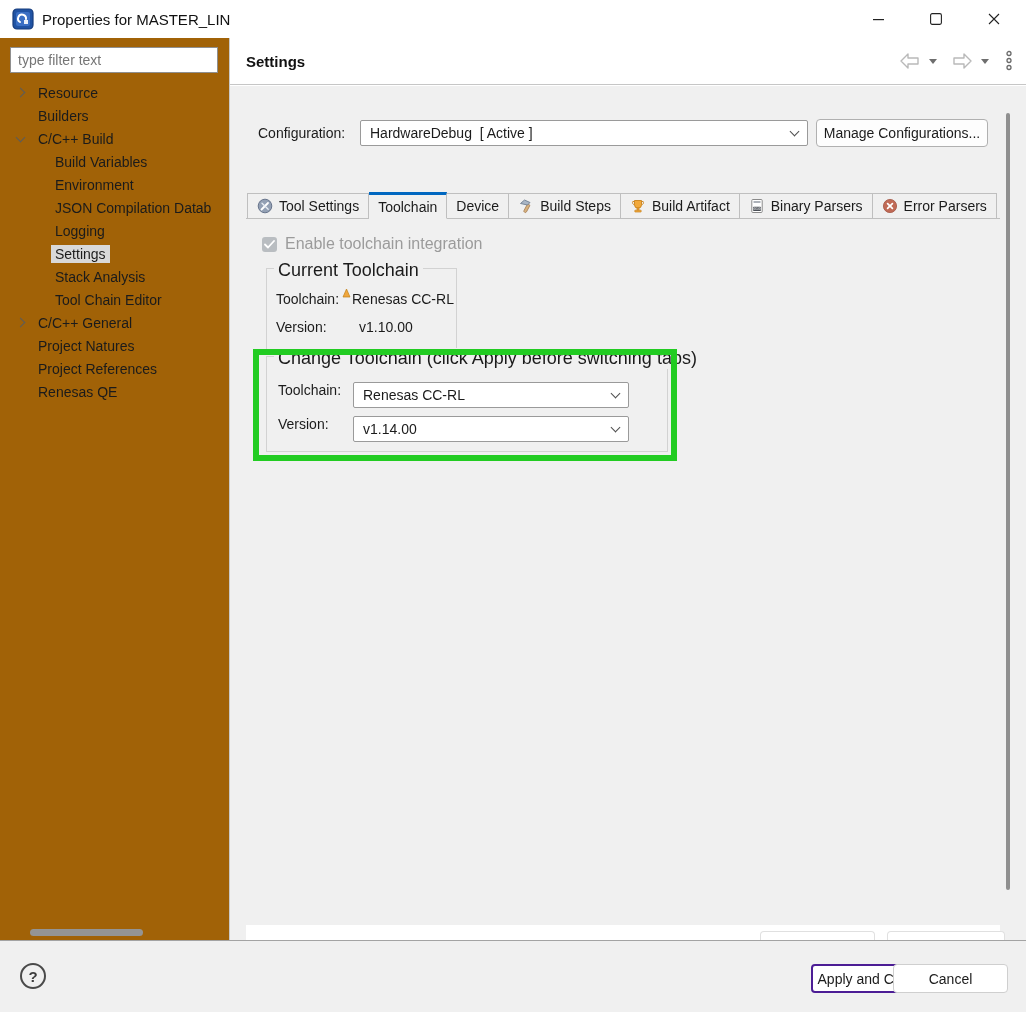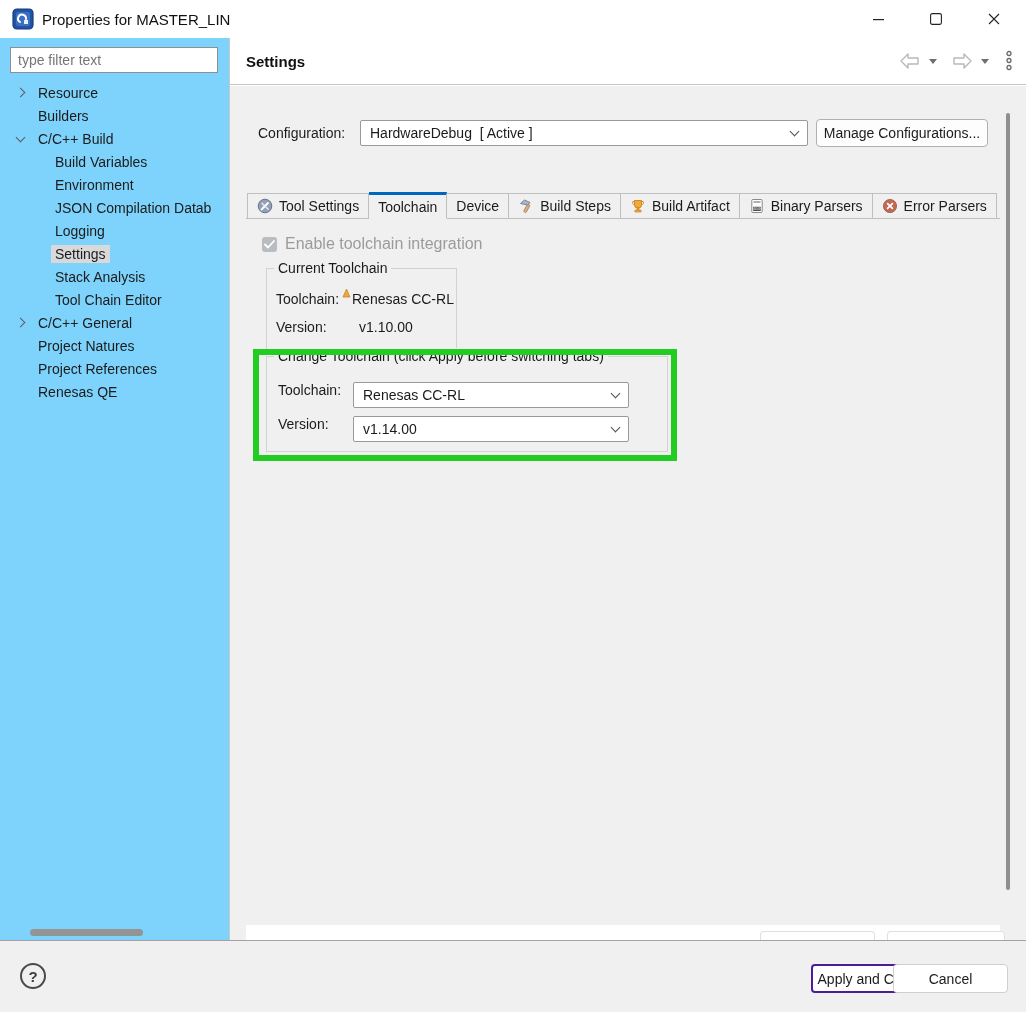--- a/index.html
+++ b/index.html
@@ -8,21 +8,21 @@
   .window { position:relative; width:1026px; height:1012px; background:#ffffff; outline:1px solid #b4b4b4; overflow:hidden; }
 
   
   .titlebar { position:absolute; left:0; top:0; width:1026px; height:38px; background:#fff; }
   .app-icon { position:absolute; left:12px; top:8px; width:22px; height:22px; }
   .win-title { position:absolute; left:42px; top:0; height:38px; display:flex; align-items:center; font-size:15px; color:#111;text-align:right; }
   .winctl { position:absolute; top:0; width:46px; height:38px; display:flex; align-items:center; justify-content:center; cursor:default; }
   .ctl-min { left:855px; } .ctl-max { left:913px; } .ctl-close { left:971px; }
 
   
-  .sidebar { position:absolute; left:0; top:38px; width:230px; height:902px; background:#7dd3fc; border-right:1px solid #c9c9c9; }
+  .sidebar { position:absolute; left:0; top:38px; width:230px; height:902px; background:#a16207; border-right:1px solid #c9c9c9; }
   .filter-input { position:absolute; left:10px; top:9px; width:208px; height:26px; border:1px solid #8f8f8f; background:#fff; font-family:"Liberation Sans",sans-serif; font-size:14px; padding:0 7px; color:#222; outline:none; }
   .filter-input::placeholder { color:#757575; }
   .tree { position:absolute; left:0; top:43px; width:229px; }
   .trow { position:relative; height:23px; display:flex; align-items:center; font-size:14px; white-space:nowrap; overflow:hidden; cursor:default; }
   .trow.ind0 { padding-left:38px; }
   .trow.ind1 { padding-left:55px; }
   .chev { position:absolute; left:17px; width:7px; height:7px; border-right:1.5px solid #5c5c5c; border-bottom:1.5px solid #5c5c5c; }
   .chev.right { transform:rotate(-45deg); }
   .chev.down  { transform:rotate(45deg); top:7px; }
   .sel-label { background:#d9d9d9; padding:1px 4px; margin-left:-4px; }
@@ -52,21 +52,21 @@
   .tab:first-child { border-left:1px solid #bfbfbf; }
   .tab.active { border-top:3px solid #0067c0; border-bottom:1px solid #f0f0f0; height:27px; margin-top:-1px; position:relative; z-index:3; }
   .ticon { width:16px; height:16px; flex:none; display:flex; }
 
   
   .cbrow { position:absolute; left:32px; top:149px; display:flex; align-items:center; gap:8px; }
   .cb { width:15px; height:15px; background:#b9bdc1; border-radius:3px; display:flex; align-items:center; justify-content:center; }
   .cb-label { font-size:16px; color:#9b9b9b; }
 
   .group { position:absolute; border:1px solid #d2d2d2; background:transparent; }
-  .group-title { position:absolute; top:-9px; left:7px; background:#f0f0f0; padding:0 4px; font-size:14px; white-space:nowrap; }
+  .group-title { position:absolute; top:-9px; left:7px; background:#f0f0f0; padding:0 4px; font-size:18px; white-space:nowrap; }
   .grow { position:absolute; left:9px; display:flex; align-items:center; font-size:14px; }
   .glbl { display:inline-block; width:74px; }
   .current-group { left:36px; top:182px; width:191px; height:84px; }
   .change-group { left:36px; top:270px; width:402px; height:96px; }
   .warn-sup { position:relative; top:-6px; margin-right:1px; width:9px; display:inline-flex; }
   .g-combo { width:276px; height:26px; position:absolute; left:86px; }
 
   .green-box { position:absolute; left:23px; top:263px; width:424px; height:112px; border:6px solid #22cc22; z-index:5; pointer-events:none; }
 
   .panel-bottom-strip { position:absolute; left:16px; top:839px; width:754px; height:15px; background:#fff; }

